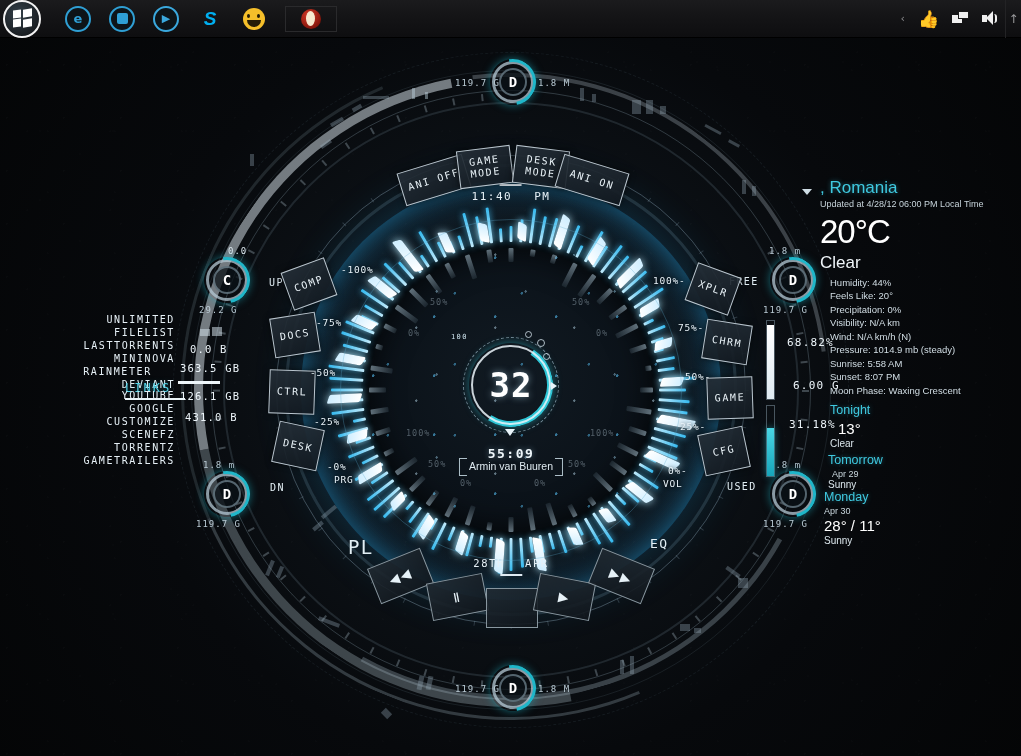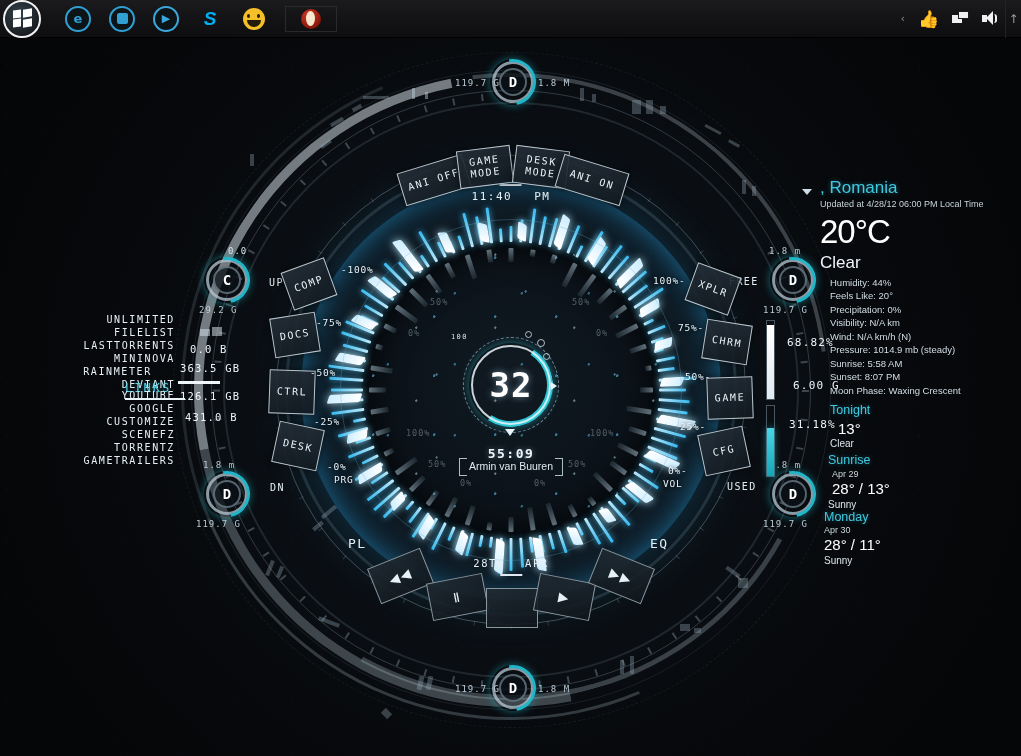--- a/index.html
+++ b/index.html
@@ -700,21 +700,21 @@
   <div class="scale-lbl" style="left:327px;top:461px;">-0%</div>
   <div class="scale-lbl" style="left:334px;top:474px;">PRG</div>
 
   <div class="scale-lbl" style="left:653px;top:275px;">100%-</div>
   <div class="scale-lbl" style="left:678px;top:322px;">75%-</div>
   <div class="scale-lbl" style="left:685px;top:371px;">50%-</div>
   <div class="scale-lbl" style="left:680px;top:421px;">25%-</div>
   <div class="scale-lbl" style="left:668px;top:465px;">0%-</div>
   <div class="scale-lbl" style="left:663px;top:478px;">VOL</div>
 
-  <div class="side-lbl" style="left:348px;top:536px;font-size:13px;">PL</div>
+  <div class="side-lbl" style="left:348px;top:536px;font-size:19px;">PL</div>
   <div class="side-lbl" style="left:650px;top:536px;font-size:13px;">EQ</div>
 
   <div class="ctrl-btn" style="left:372px;top:557px;width:57px;height:38px;transform:rotate(-22deg);">◀◀</div>
   <div class="ctrl-btn" style="left:429px;top:578px;width:57px;height:38px;transform:rotate(-11deg);">Ⅱ</div>
   <div class="ctrl-btn" style="left:486px;top:588px;width:52px;height:40px;"></div>
   <div class="ctrl-btn" style="left:536px;top:578px;width:57px;height:38px;transform:rotate(11deg);">▶</div>
   <div class="ctrl-btn" style="left:593px;top:557px;width:57px;height:38px;transform:rotate(22deg);">▶▶</div>
 
   <div class="pod" style="left:492px;top:61px;">
     <div class="p-out"></div>
@@ -819,23 +819,22 @@
       <div class="w-row">Sunset:  8:07 PM</div>
       <div class="w-row">Moon Phase: Waxing Crescent</div>
     </div>
 
     <div style="margin-top:6px;padding-left:10px;">
       <div class="w-fc-day">Tonight</div>
       <div class="w-fc-tmp" style="padding-left:8px;">13°</div>
       <div class="w-fc-txt">Clear</div>
     </div>
     <div style="margin-top:4px;padding-left:8px;">
-      <div class="w-fc-day">Sunrise</div>
+      <div class="w-fc-day">Tomorrow</div>
       <div class="w-fc-date" style="padding-left:4px;">Apr 29</div>
-      <div class="w-fc-tmp" style="padding-left:4px;">28° / 13°</div>
       <div class="w-fc-txt">Sunny</div>
     </div>
     <div style="margin-top:0px;padding-left:4px;">
       <div class="w-fc-day">Monday</div>
       <div class="w-fc-date">Apr 30</div>
       <div class="w-fc-tmp">28° / 11°</div>
       <div class="w-fc-txt" style="padding-left:0;">Sunny</div>
     </div>
   </div>
 

